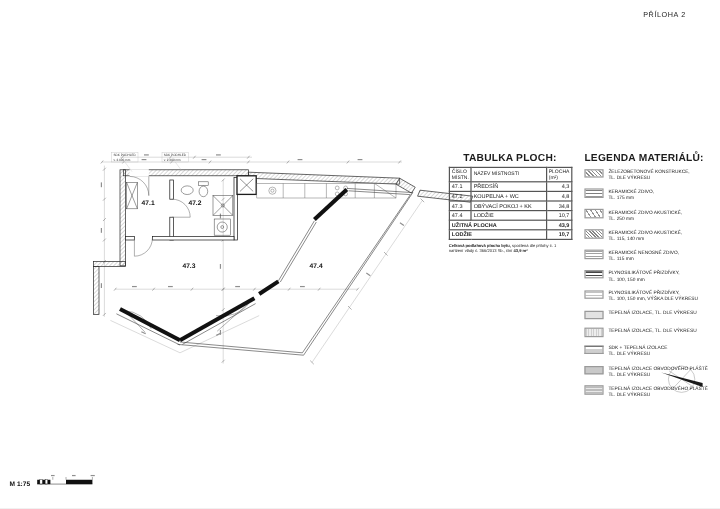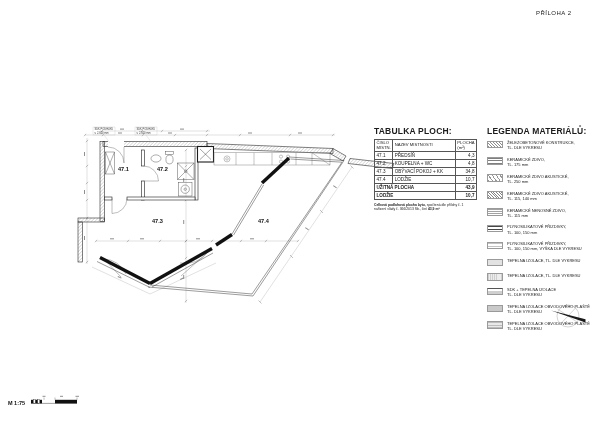--- a/index.html
+++ b/index.html
@@ -6,21 +6,21 @@
   .sheet{
     position:relative;width:600px;height:424px;background:#ffffff;
     outline:1px solid #d6d6d6;overflow:hidden;
     font-family:"Liberation Sans", sans-serif;color:#1c1c1c;
   }
   .sheet-title{position:absolute;left:536px;top:10px;font-size:6px;letter-spacing:.5px;color:#222;}
   .plan-svg{position:absolute;left:0;top:0;}
 
   
   .areas{position:absolute;left:374px;top:126px;width:104px;}
-  .areas h1{margin:0 0 3px 0;font-size:8.5px;letter-spacing:.2px;}
+  .areas h1{margin:0 0 3px 12px;font-size:8.5px;letter-spacing:.2px;}
   table.at{border-collapse:collapse;width:103px;font-size:4.6px;}
   table.at td,table.at th{border:0.5px solid #555;padding:1px 1.5px;vertical-align:middle;}
   table.at th{font-weight:normal;text-align:left;font-size:4.2px;line-height:1.1;}
   td.num{width:13px;text-align:left;}
   td.val{width:17px;text-align:right;}
   tr.sum td{font-weight:bold;}
   .note{width:102px;font-size:3.4px;line-height:1.35;margin-top:2.5px;color:#222;}
   .note b{font-weight:bold;}
 
   

